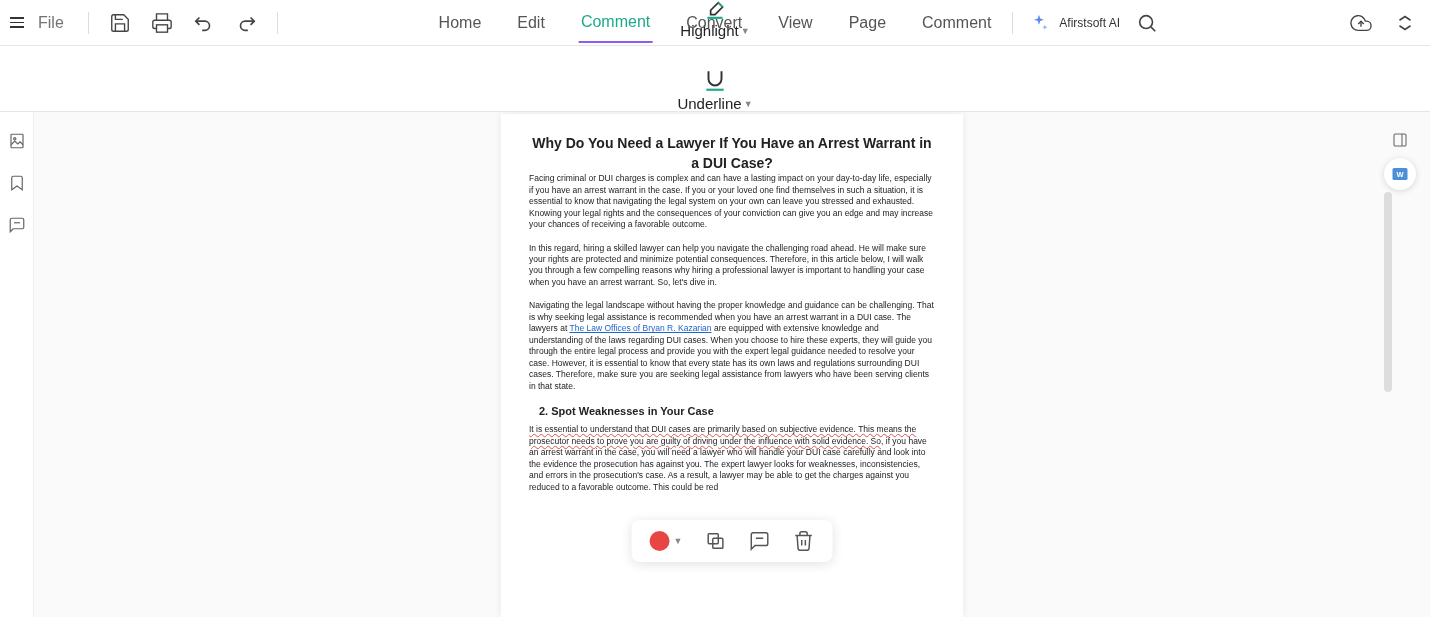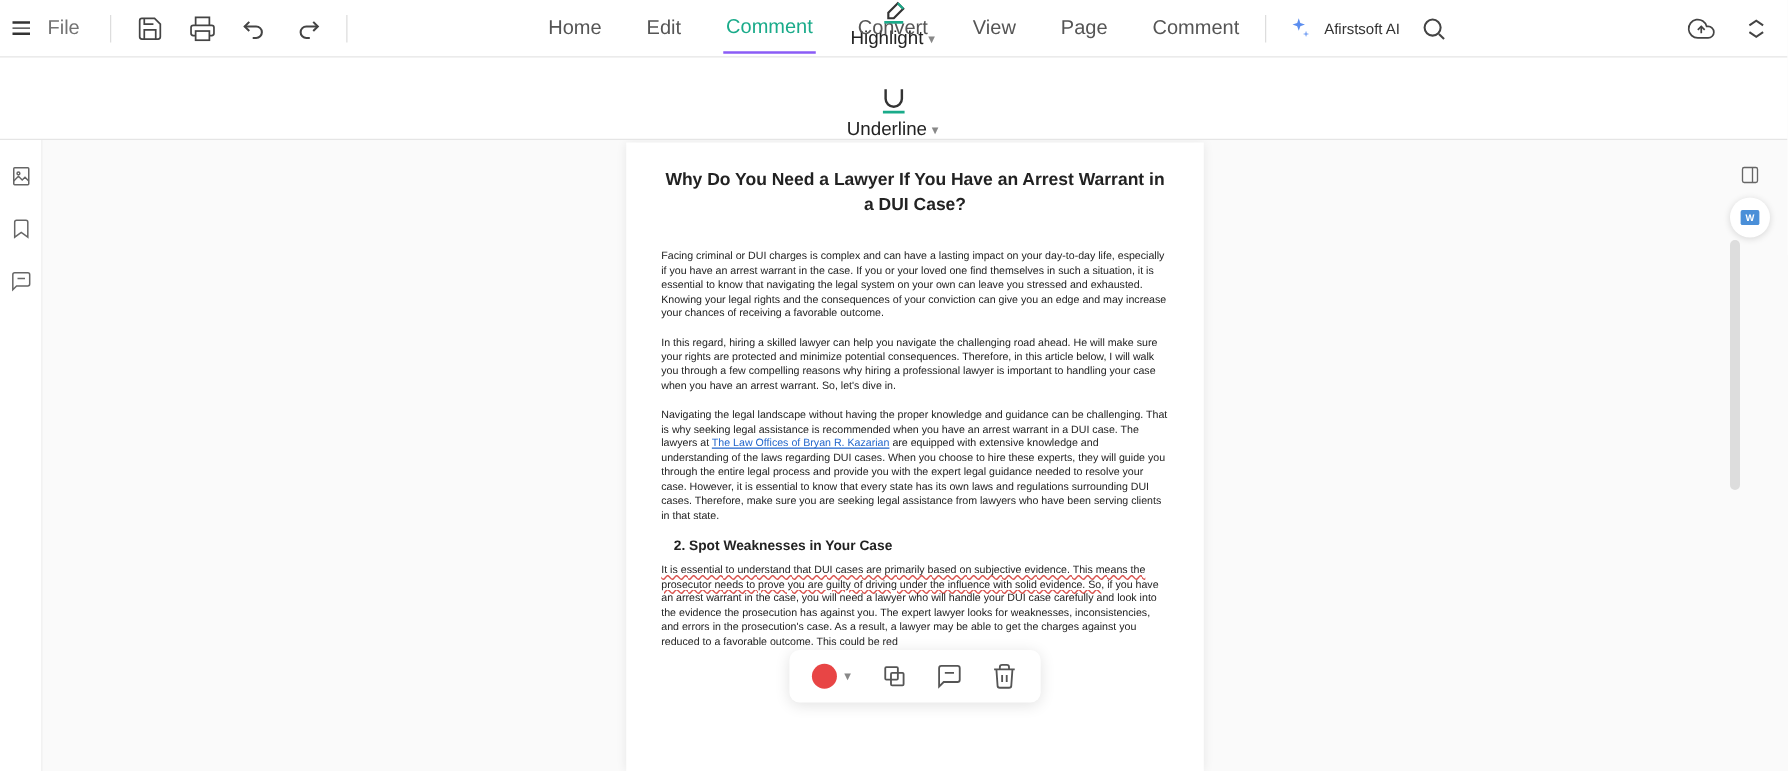--- a/index.html
+++ b/index.html
@@ -28,21 +28,21 @@
 .tool-label { font-size: 15px; color: #222; display: flex; align-items: center; gap: 2px; }
 .tsep { width: 1px; height: 40px; background: #ddd; margin: 0 8px; }
 .dropdown-caret { font-size: 9px; color: #888; }
 
 .workspace { display: flex; height: 505px; background: #fafafa; position: relative; }
 .left-rail { width: 34px; background: #fff; display: flex; flex-direction: column; align-items: center; gap: 24px; padding-top: 20px; border-right: 1px solid #eee; }
 .rail-icon { width: 18px; height: 18px; cursor: pointer; }
 
 .canvas-area { flex: 1; display: flex; justify-content: center; position: relative; overflow: hidden; }
 .page { width: 462px; background: #fff; box-shadow: 0 0 8px rgba(0,0,0,0.08); padding: 20px 28px; font-size: 9px; line-height: 1.3; color: #222; position: relative; margin-top: 2px; }
-.page-title { font-size: 14px; font-weight: bold; text-align: center; margin-bottom: 26px; line-height: 1.4; }
+.page-title { font-size: 14px; font-weight: bold; text-align: center; margin-bottom: 0; line-height: 1.4; }
 .para { font-size: 8.5px; margin-bottom: 12px; text-align: left; line-height: 1.35; }
 .h2 { font-size: 11px; font-weight: bold; margin: 10px 0 6px 10px; }
 .link { color: #2266cc; text-decoration: underline; margin-top: 30px; }
 .squiggle { text-decoration-line: underline; text-decoration-style: wavy; text-decoration-color: #d9534f; text-decoration-thickness: 1px; }
 
 .floating-toolbar { position: absolute; bottom: 55px; left: 50%; transform: translateX(-50%); background: #fff; border-radius: 8px; box-shadow: 0 2px 12px rgba(0,0,0,0.12); display: flex; align-items: center; gap: 22px; padding: 10px 18px; }
 .color-dot { width: 20px; height: 20px; border-radius: 50%; background: #e84545; }
 .float-icon { width: 22px; height: 22px; cursor: pointer; }
 .color-wrap { display: flex; align-items: center; gap: 4px; }
 

